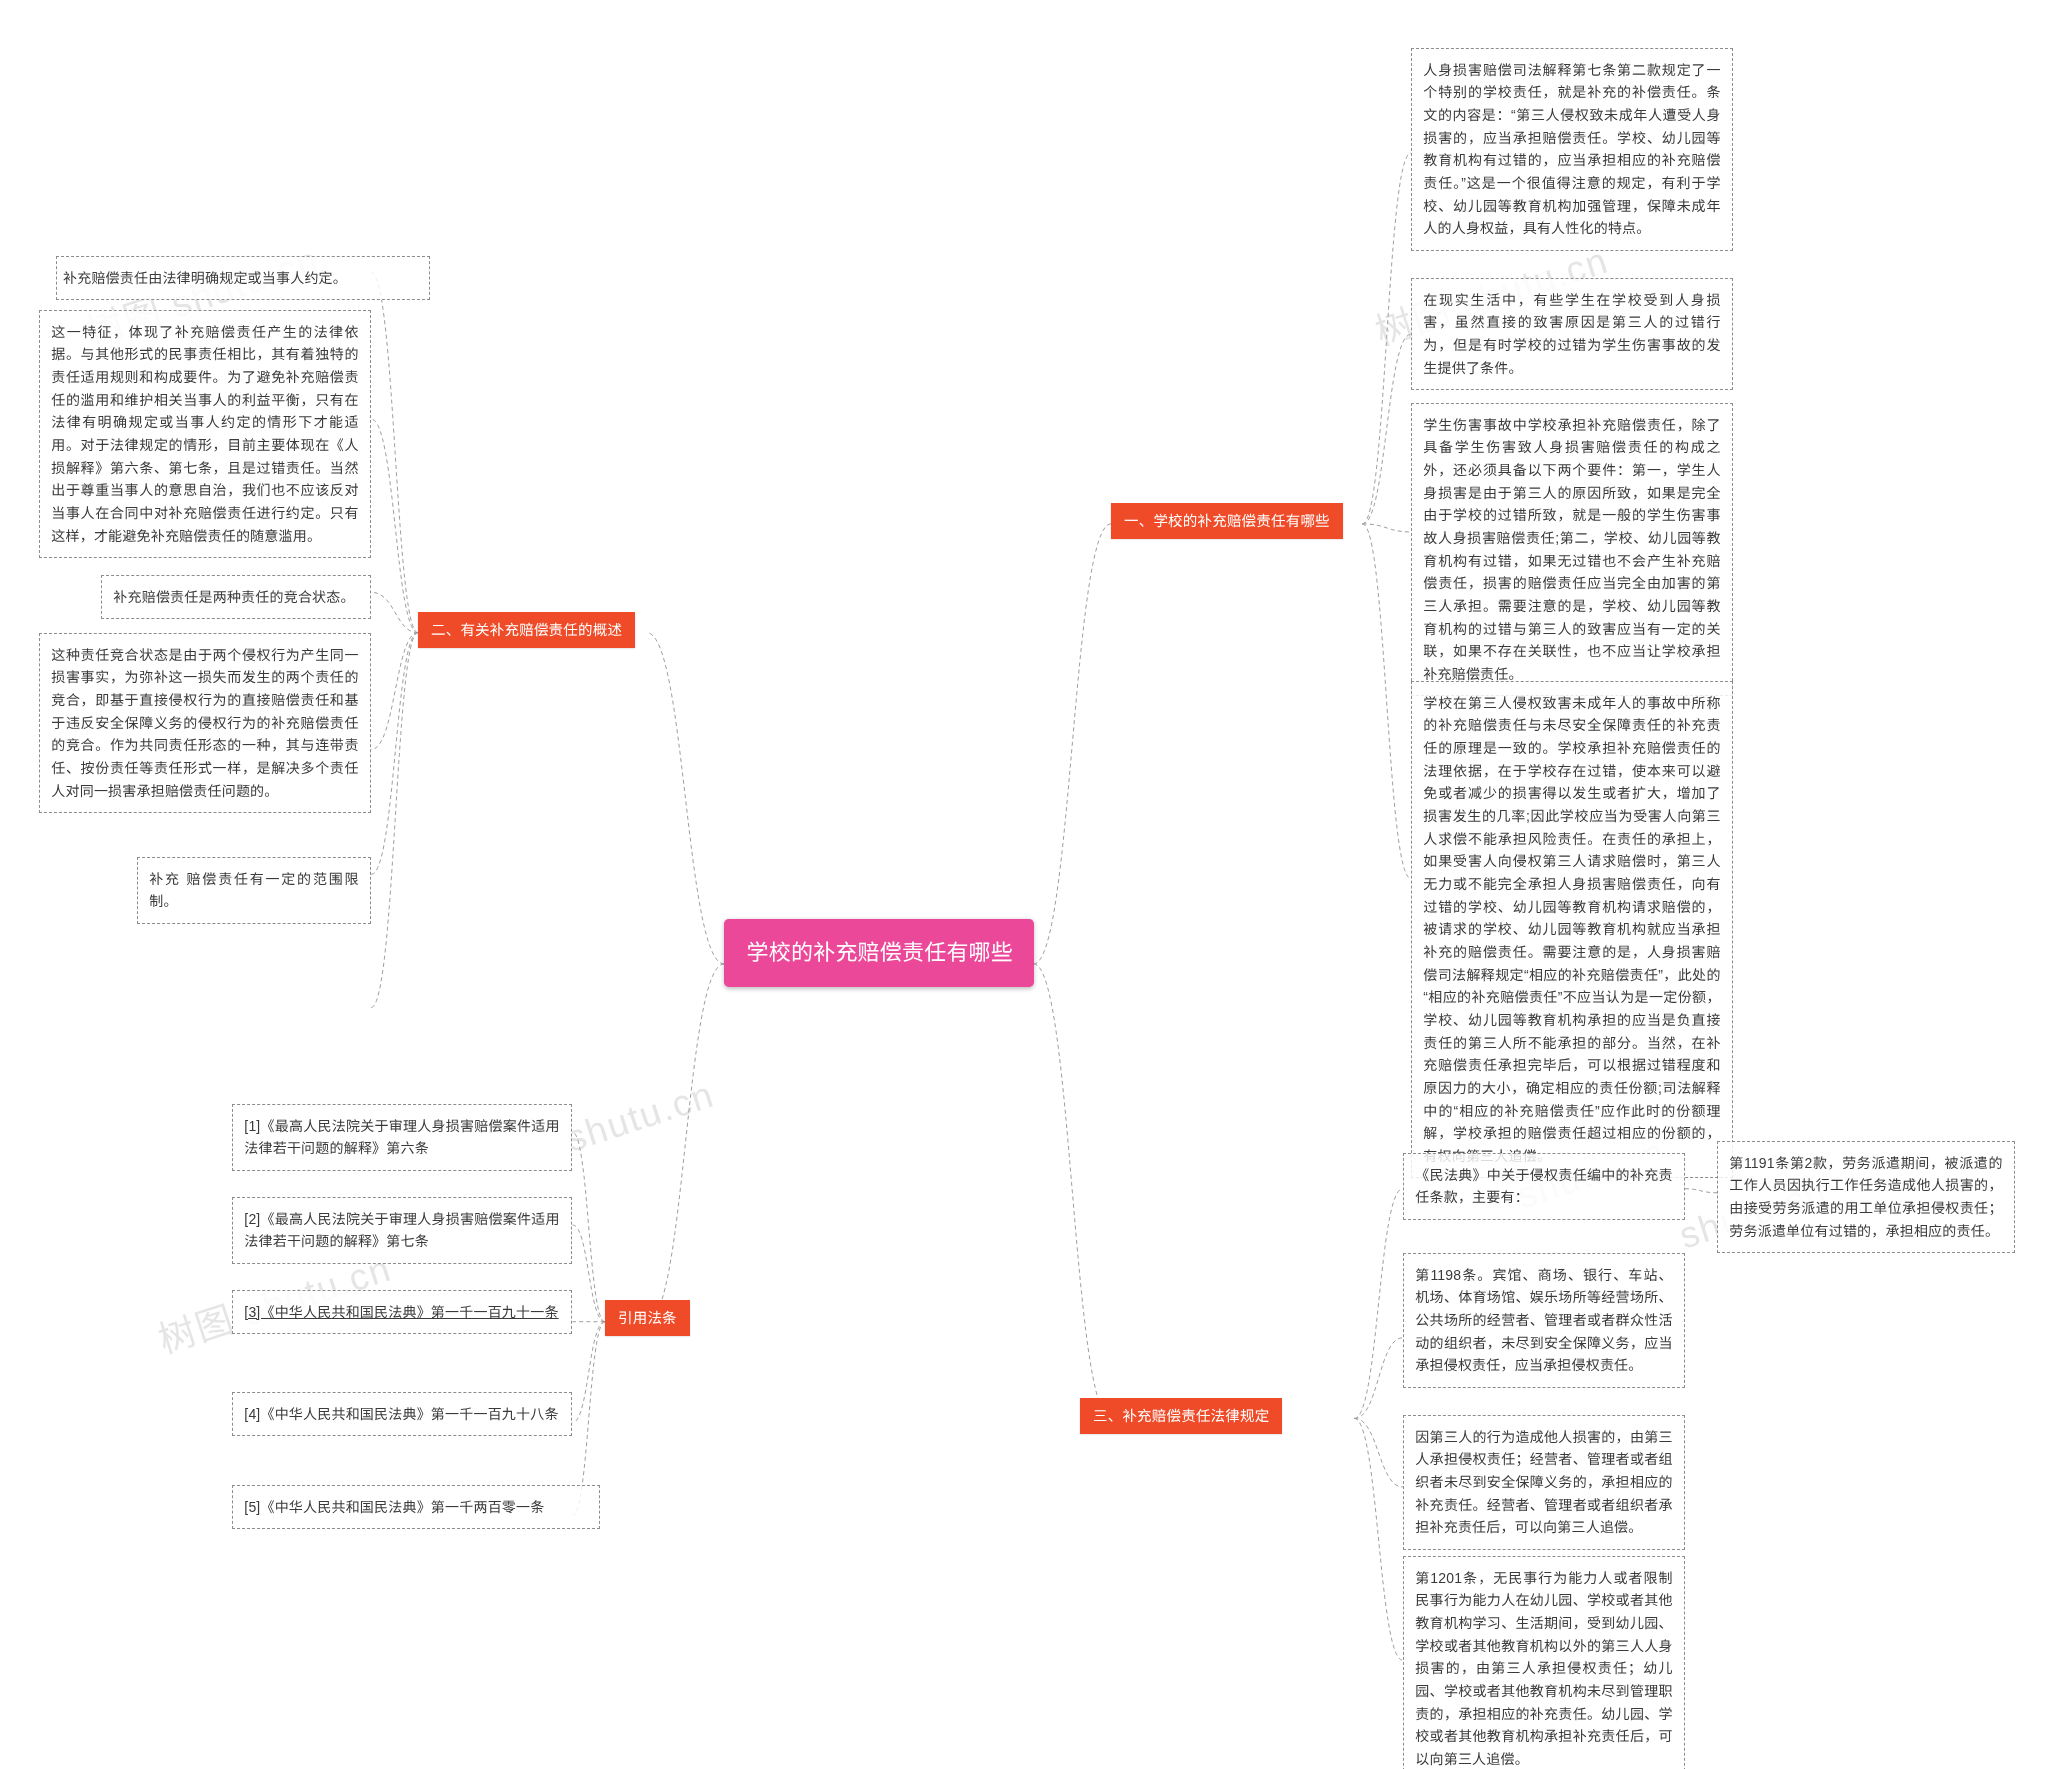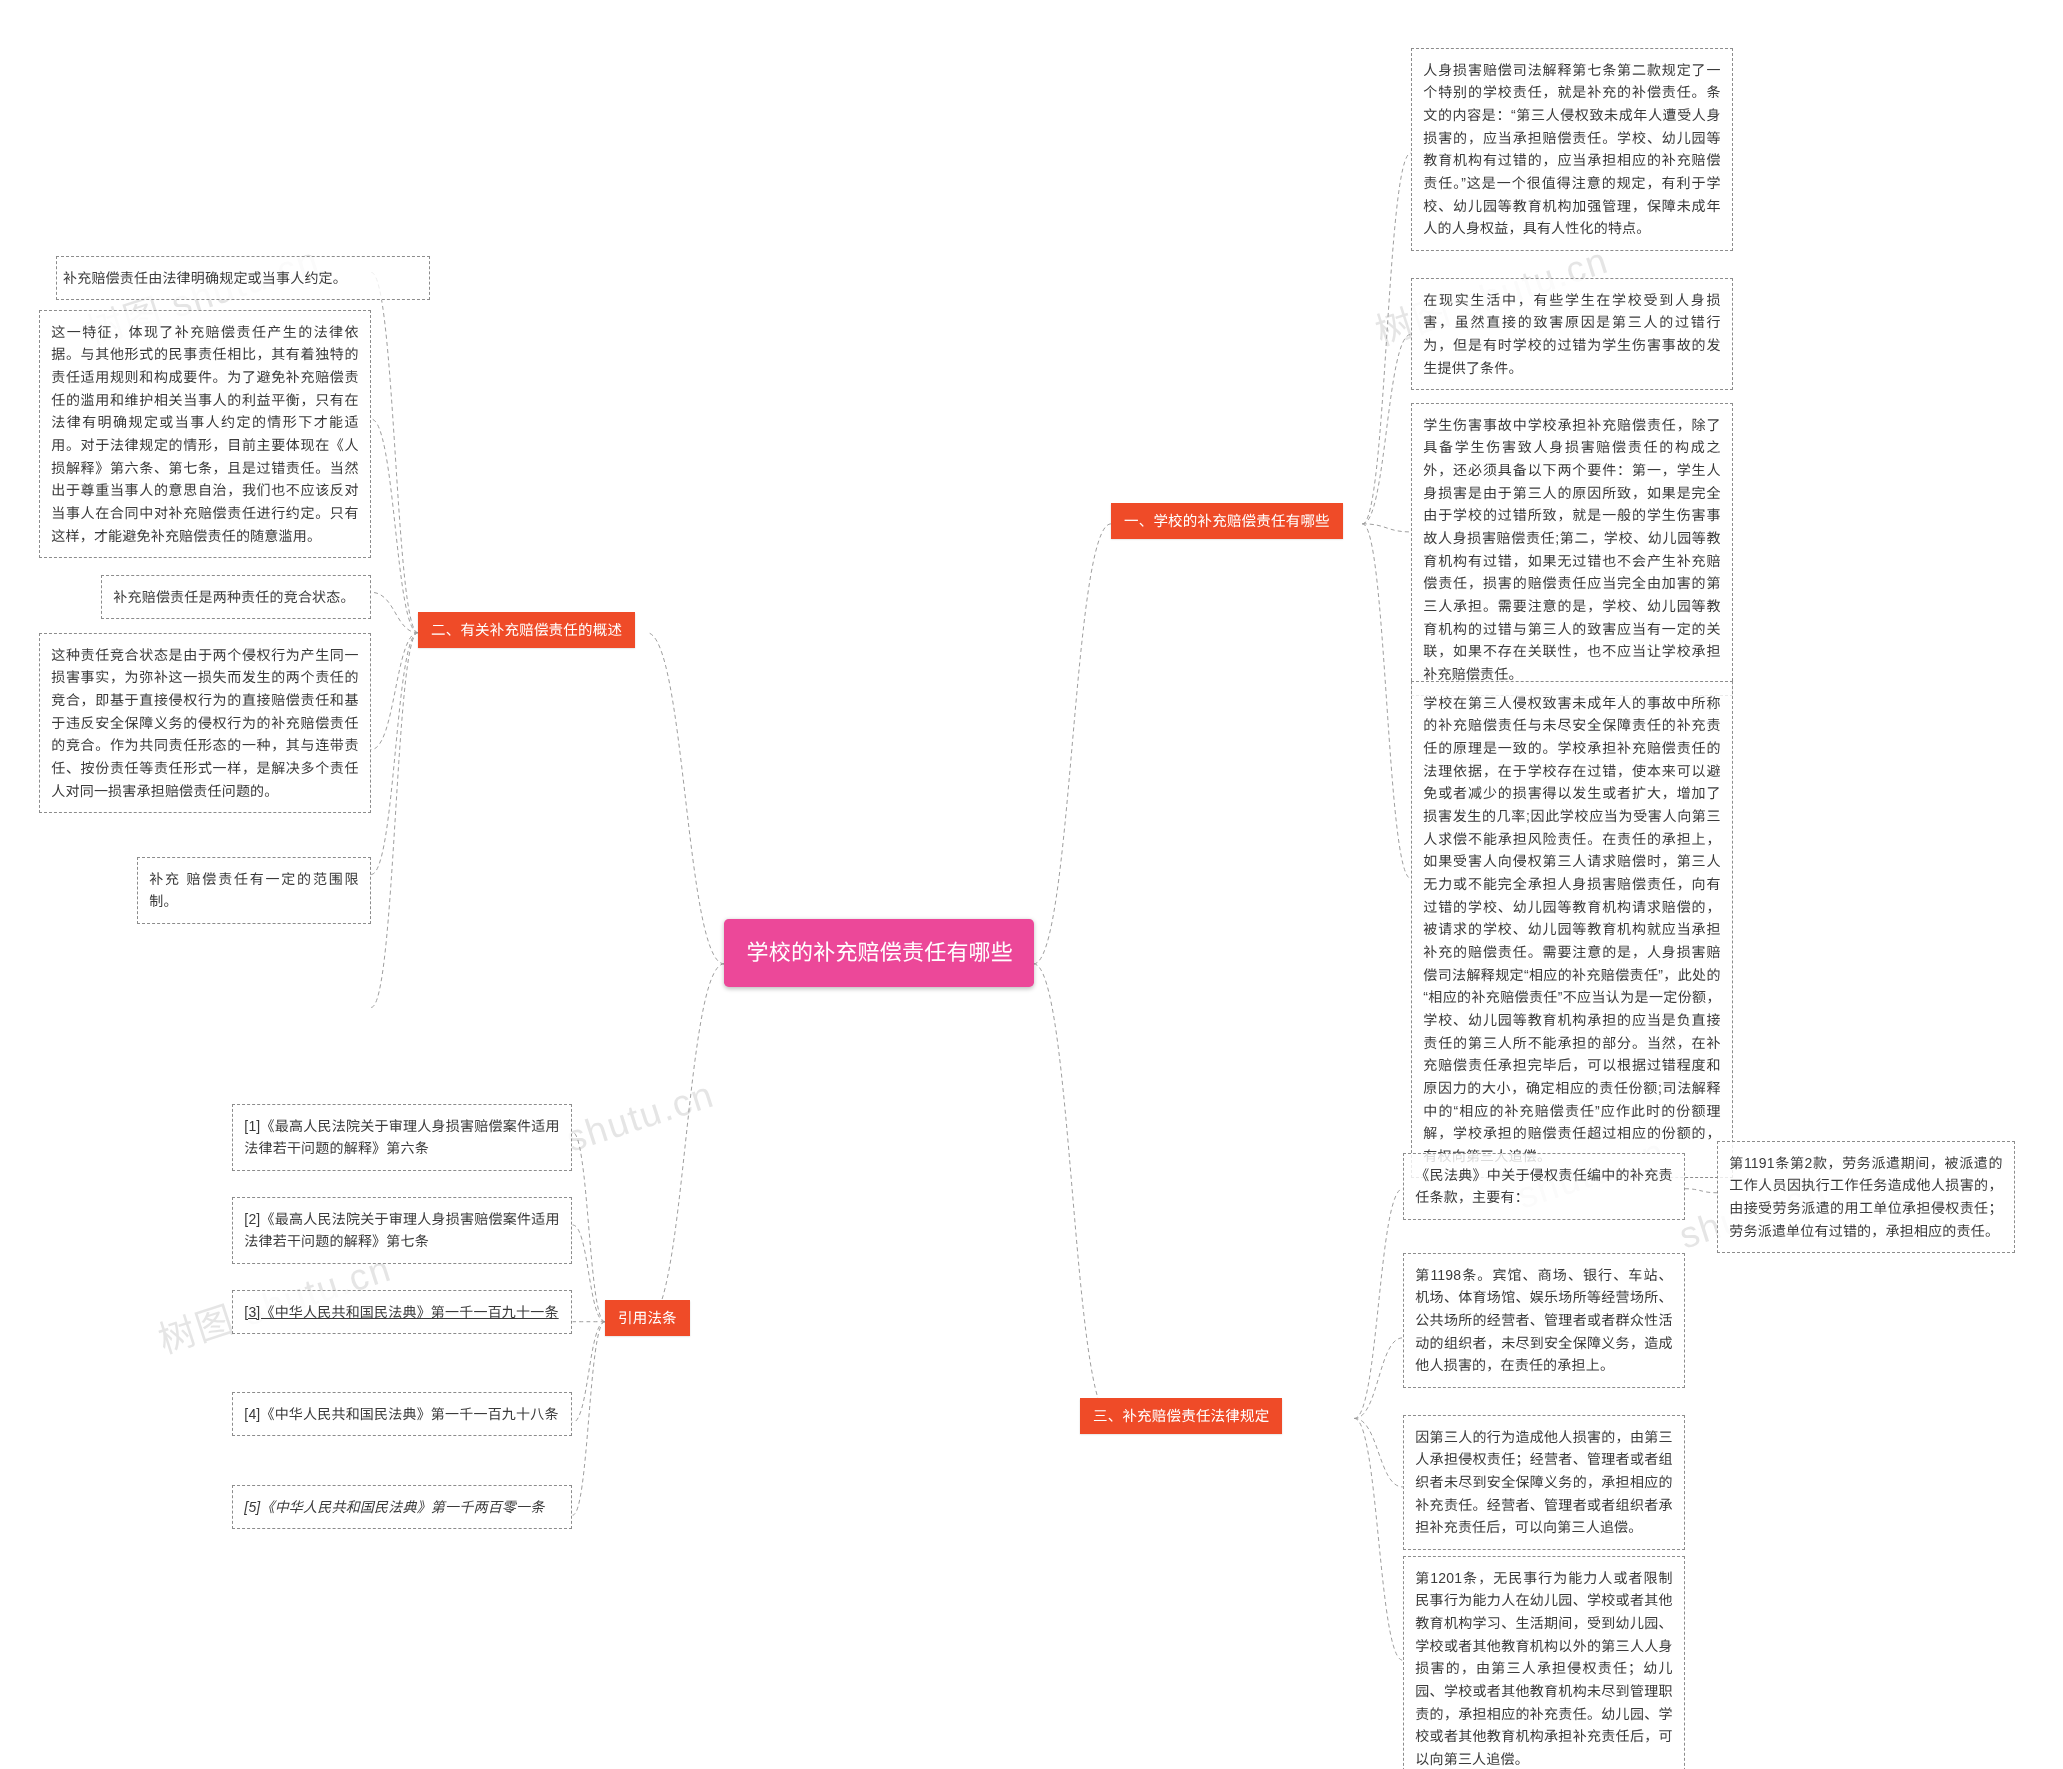--- a/index.html
+++ b/index.html
@@ -149,32 +149,32 @@
 
   <div class="node leaf" style="left:101px; top:575px; width:270px;">补充赔偿责任是两种责任的竞合状态。</div>
 
   <div class="node leaf" style="left:39px; top:633px; width:332px;">这种责任竞合状态是由于两个侵权行为产生同一损害事实，为弥补这一损失而发生的两个责任的竞合，即基于直接侵权行为的直接赔偿责任和基于违反安全保障义务的侵权行为的补充赔偿责任的竞合。作为共同责任形态的一种，其与连带责任、按份责任等责任形式一样，是解决多个责任人对同一损害承担赔偿责任问题的。</div>
 
   <div class="node leaf" style="left:137px; top:857px; width:234px;">补充 赔偿责任有一定的范围限制。</div>
 
 
   <div class="node leaf" style="left:1403px; top:1153px; width:282px;">《民法典》中关于侵权责任编中的补充责任条款，主要有：</div>
 
-  <div class="node leaf" style="left:1403px; top:1253px; width:282px;">第1198条。宾馆、商场、银行、车站、机场、体育场馆、娱乐场所等经营场所、公共场所的经营者、管理者或者群众性活动的组织者，未尽到安全保障义务，造成他人损害的，在责任的承担上。</div>
+  <div class="node leaf" style="left:1403px; top:1253px; width:282px;">第1198条。宾馆、商场、银行、车站、机场、体育场馆、娱乐场所等经营场所、公共场所的经营者、管理者或者群众性活动的组织者，未尽到安全保障义务，应当承担侵权责任，应当承担侵权责任。</div>
 
   <div class="node leaf" style="left:1403px; top:1415px; width:282px;">因第三人的行为造成他人损害的，由第三人承担侵权责任；经营者、管理者或者组织者未尽到安全保障义务的，承担相应的补充责任。经营者、管理者或者组织者承担补充责任后，可以向第三人追偿。</div>
 
   <div class="node leaf" style="left:1403px; top:1556px; width:282px;">第1201条，无民事行为能力人或者限制民事行为能力人在幼儿园、学校或者其他教育机构学习、生活期间，受到幼儿园、学校或者其他教育机构以外的第三人人身损害的，由第三人承担侵权责任；幼儿园、学校或者其他教育机构未尽到管理职责的，承担相应的补充责任。幼儿园、学校或者其他教育机构承担补充责任后，可以向第三人追偿。</div>
 
   <div class="node leaf" style="left:1717px; top:1141px; width:298px;">第1191条第2款，劳务派遣期间，被派遣的工作人员因执行工作任务造成他人损害的，由接受劳务派遣的用工单位承担侵权责任；劳务派遣单位有过错的，承担相应的责任。</div>
 
   <div class="node leaf" style="left:232px; top:1104px; width:340px;">[1]《最高人民法院关于审理人身损害赔偿案件适用法律若干问题的解释》第六条</div>
 
   <div class="node leaf" style="left:232px; top:1197px; width:340px;">[2]《最高人民法院关于审理人身损害赔偿案件适用法律若干问题的解释》第七条</div>
 
   <div class="node leaf" style="left:232px; top:1290px; width:340px;text-decoration:underline;">[3]《中华人民共和国民法典》第一千一百九十一条</div>
 
   <div class="node leaf" style="left:232px; top:1392px; width:340px;">[4]《中华人民共和国民法典》第一千一百九十八条</div>
 
-  <div class="node leaf" style="left:232px; top:1485px; width:340px;font-style:italic;">[5]《中华人民共和国民法典》第一千两百零一条</div>
+  <div class="node leaf" style="left:232px; top:1485px; width:368px;">[5]《中华人民共和国民法典》第一千两百零一条</div>
 
 </div>
 
 
 </body></html>

